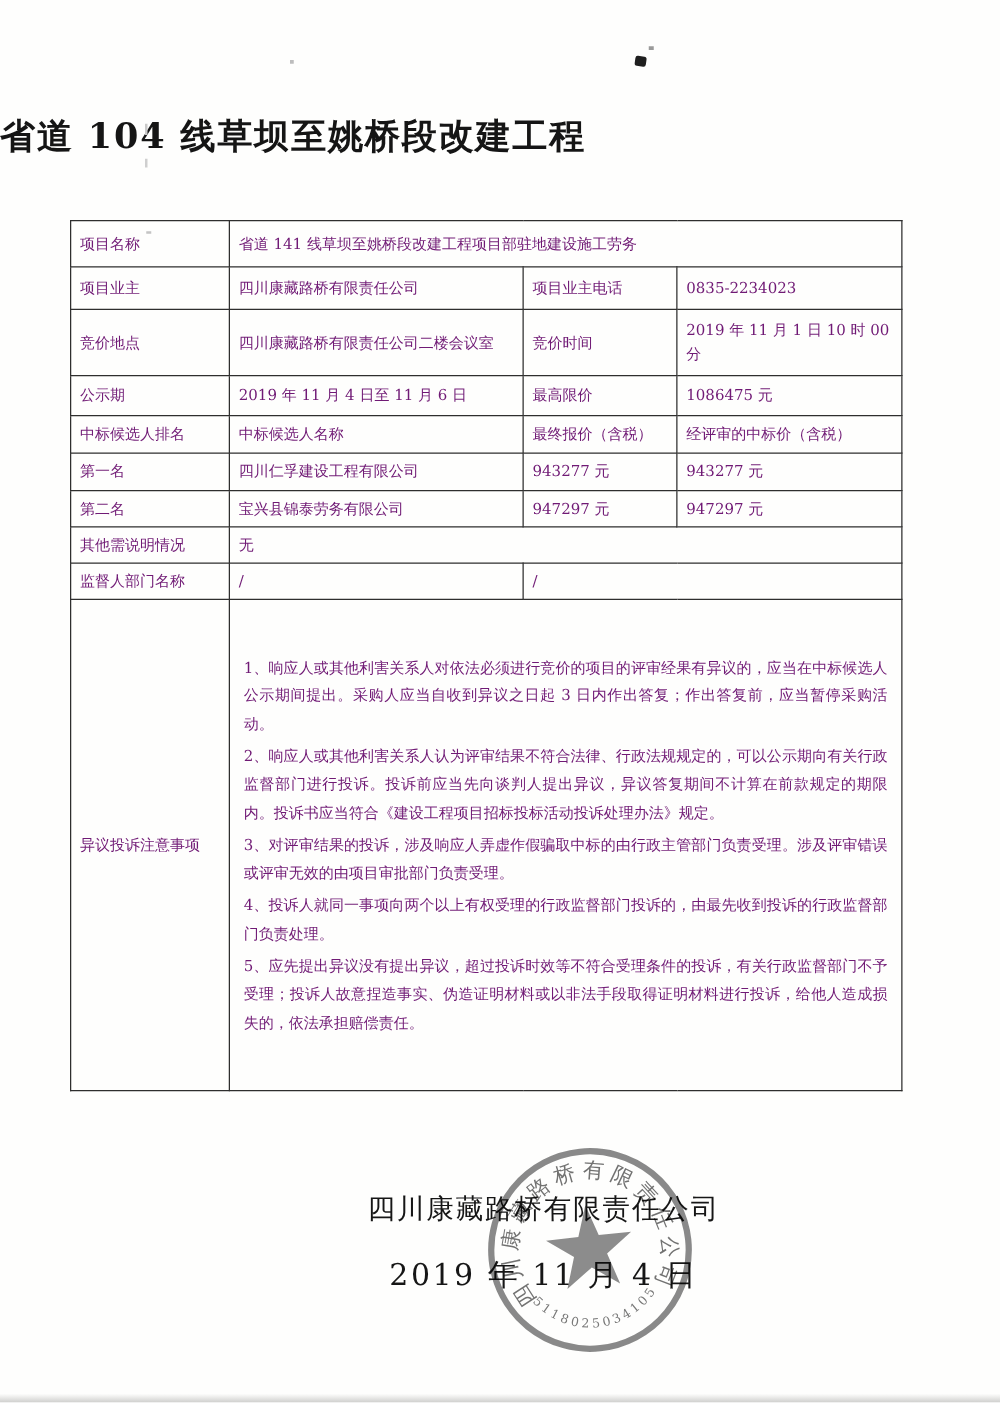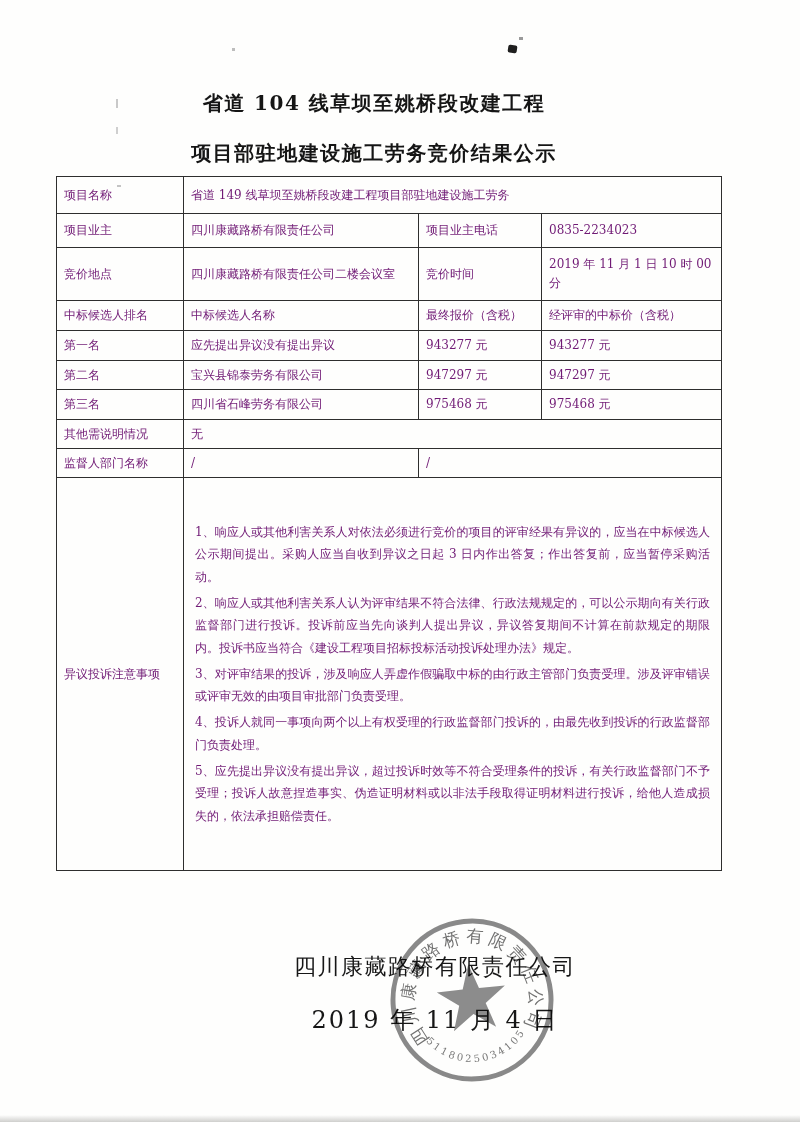--- a/index.html
+++ b/index.html
@@ -10,22 +10,21 @@
   }
   .page{
     position:relative;
     width:800px;height:1122px;
     margin:0 auto;
     background:#fefefd;
     overflow:hidden;
   }
   .doc-title{
     position:absolute;left:0;width:748px;
-    text-align:center;
-    font-size:20px;font-weight:bold;
+    font-size:28px;font-weight:bold;
     letter-spacing:1.5px;
     color:#151515;
   }
   .doc-title.line1{top:90px;}
   .doc-title.line2{top:140px;}
 
   table.notice-table{
     position:absolute;left:56px;top:176px;
     width:665px;
     border-collapse:collapse;
@@ -97,69 +96,68 @@
     position:absolute;left:0;top:1115px;width:800px;height:7px;
     background:linear-gradient(#fefefd,#cfcfcd);
   }
 </style>
 </head>
 <body>
 
 <div class="page">
 
   <div class="doc-title line1">省道 104 线草坝至姚桥段改建工程</div>
-  <div class="doc-title line2">项目部驻地建设施工劳务竞价结果公示</div>
 
   <table class="notice-table">
     <colgroup>
       <col style="width:127px">
         <col style="width:235px">
         <col style="width:123px">
         <col style="width:180px">
     </colgroup>
     <tbody>
       <tr class="r1">
         <td class="lbl">项目名称</td>
-        <td colspan="3">省道 149 线草坝至姚桥段改建工程项目部驻地建设施工劳务</td>
+        <td colspan="3">省道 141 线草坝至姚桥段改建工程项目部驻地建设施工劳务</td>
       </tr>
       <tr class="r2">
         <td class="lbl">项目业主</td>
         <td>四川康藏路桥有限责任公司</td>
         <td>项目业主电话</td>
         <td>0835-2234023</td>
       </tr>
       <tr class="r3">
         <td class="lbl">竞价地点</td>
         <td>四川康藏路桥有限责任公司二楼会议室</td>
         <td>竞价时间</td>
         <td>2019 年 11 月 1 日 10 时 00 分</td>
       </tr>
+      <tr class="r4">
+        <td class="lbl">公示期</td>
+        <td>2019 年 11 月 4 日至 11 月 6 日</td>
+        <td>最高限价</td>
+        <td>1086475 元</td>
+      </tr>
       <tr class="r5">
         <td class="lbl">中标候选人排名</td>
         <td>中标候选人名称</td>
         <td>最终报价（含税）</td>
         <td>经评审的中标价（含税）</td>
       </tr>
       <tr class="r6">
         <td class="lbl">第一名</td>
-        <td>应先提出异议没有提出异议</td>
+        <td>四川仁孚建设工程有限公司</td>
         <td>943277 元</td>
         <td>943277 元</td>
       </tr>
       <tr class="r7">
         <td class="lbl">第二名</td>
         <td>宝兴县锦泰劳务有限公司</td>
         <td>947297 元</td>
         <td>947297 元</td>
-      </tr>
-      <tr class="r8">
-        <td class="lbl">第三名</td>
-        <td>四川省石峰劳务有限公司</td>
-        <td>975468 元</td>
-        <td>975468 元</td>
       </tr>
       <tr class="r9">
         <td class="lbl">其他需说明情况</td>
         <td colspan="3">无</td>
       </tr>
       <tr class="r10">
         <td class="lbl">监督人部门名称</td>
         <td>/</td>
         <td colspan="2">/</td>
       </tr>

